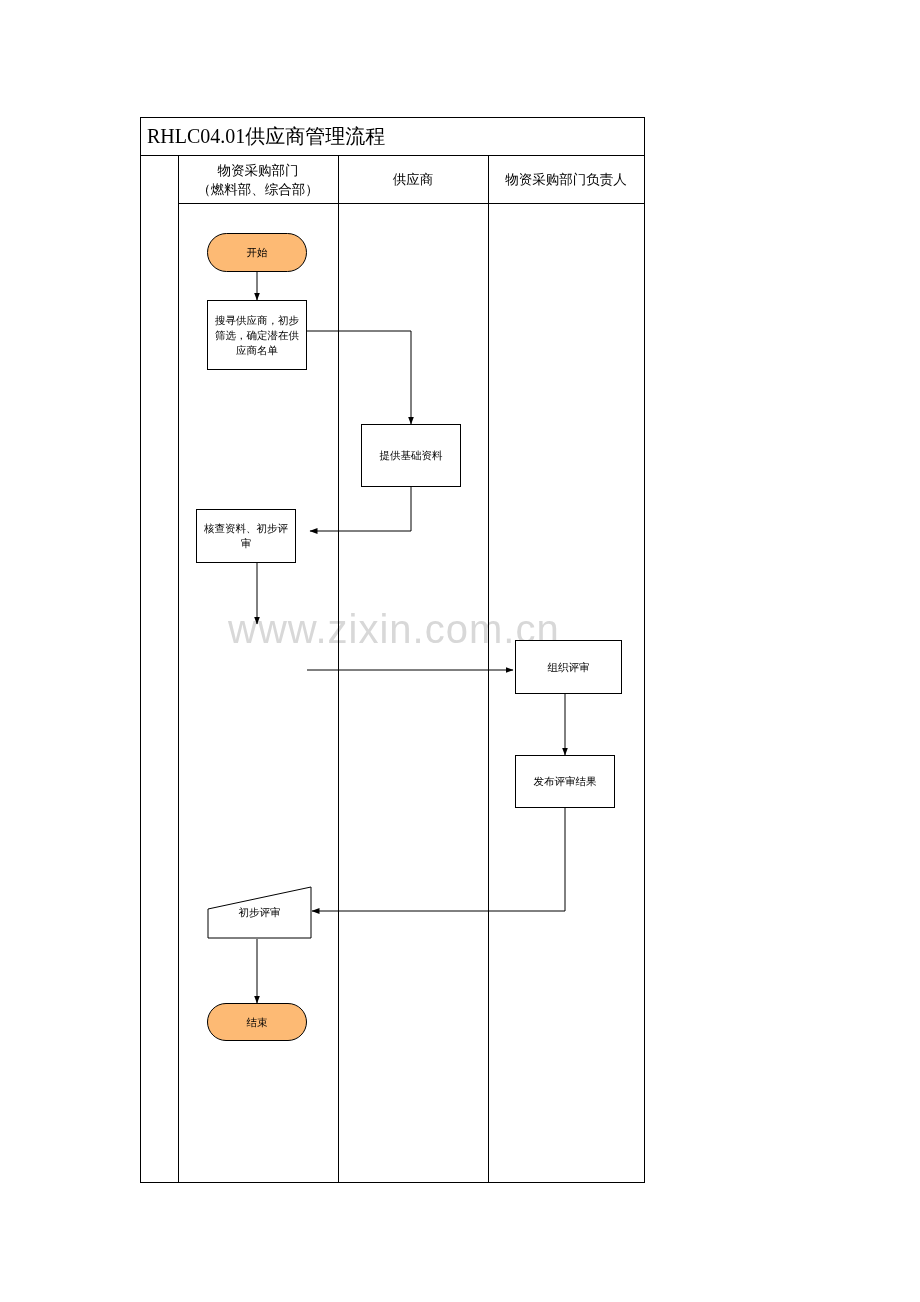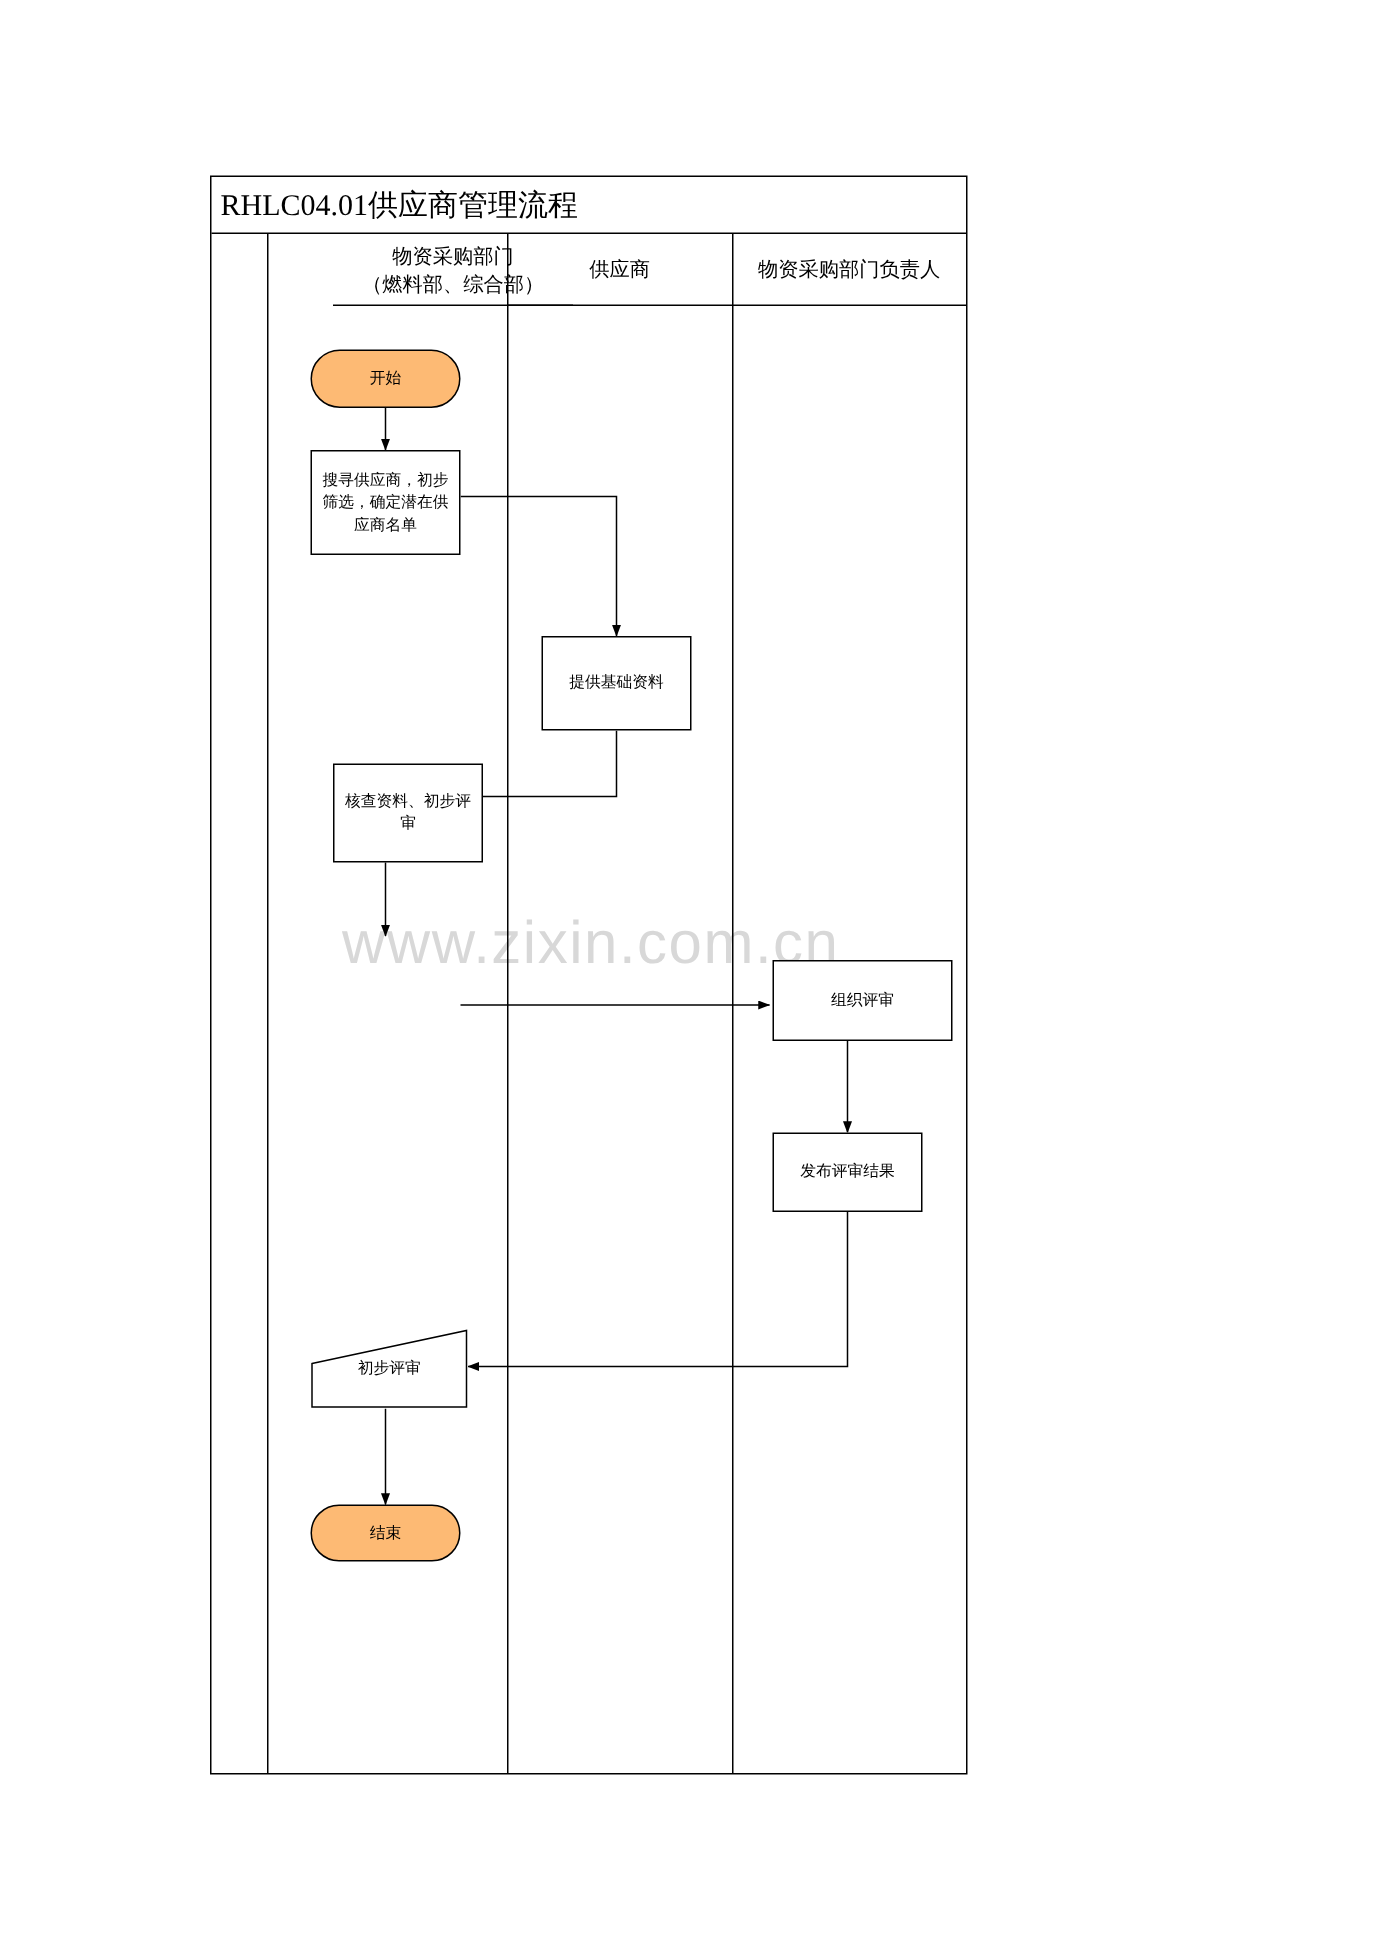--- a/index.html
+++ b/index.html
@@ -11,21 +11,21 @@
   .title-cell{position:absolute;left:0;top:0;width:503px;height:38px;box-sizing:border-box;border-bottom:1px solid #000;display:flex;align-items:center;}
   .title-text{font-size:20px;padding-left:6px;letter-spacing:0px;}
 
   
   .lane-head{position:absolute;top:38px;height:48px;box-sizing:border-box;border-bottom:1px solid #000;display:flex;align-items:center;justify-content:center;text-align:center;font-size:13.5px;line-height:19px;}
 
   
   .vline{position:absolute;top:38px;width:0;border-left:1px solid #000;height:1026px;}
 
   
-  .col1h{left:37px;width:160px;margin-left:44px;}
+  .col1h{left:37px;width:160px;}
   .col2h{left:197px;width:150px;}
   .col3h{left:347px;width:156px;}
 
   
   .shape{position:absolute;box-sizing:border-box;display:flex;align-items:center;justify-content:center;text-align:center;font-size:10.5px;line-height:15px;color:#000;}
   .rect{border:1px solid #000;background:#fff;}
   .term{border:1px solid #000;background:#fdba74;border-radius:22px;}
   .para{background:#fff;}
   .para-svg{position:absolute;left:0;top:0;}
   .para-label{position:absolute;left:0;top:0;width:100%;height:100%;display:flex;align-items:center;justify-content:center;font-size:10.5px;}
@@ -93,26 +93,26 @@
   </div>
 
   <div class="shape rect" style="left:207px;top:300px;width:100px;height:70px;padding:3px 5px;">
     <span>搜寻供应商，初步筛选，确定潜在供应商名单</span>
   </div>
 
   <div class="shape rect" style="left:361px;top:424px;width:100px;height:63px;padding:3px 5px;">
     <span>提供基础资料</span>
   </div>
 
-  <div class="shape rect" style="left:222px;top:509px;width:100px;height:66px;padding:3px 5px;">
+  <div class="shape rect" style="left:196px;top:509px;width:100px;height:54px;padding:3px 5px;">
     <span>核查资料、初步评审</span>
   </div>
 
 
-  <div class="shape rect" style="left:515px;top:640px;width:120px;height:54px;padding:3px 5px;">
+  <div class="shape rect" style="left:515px;top:640px;width:107px;height:54px;padding:3px 5px;">
     <span>组织评审</span>
   </div>
 
   <div class="shape rect" style="left:515px;top:755px;width:100px;height:53px;padding:3px 5px;">
     <span>发布评审结果</span>
   </div>
 
   <div class="shape para" style="left:207px;top:886px;width:105px;height:53px;">
     <svg class="para-svg" width="105" height="53">
       <polygon points="1,23 104,1 104,52 1,52" fill="#ffffff" stroke="#000000" stroke-width="1"></polygon>

